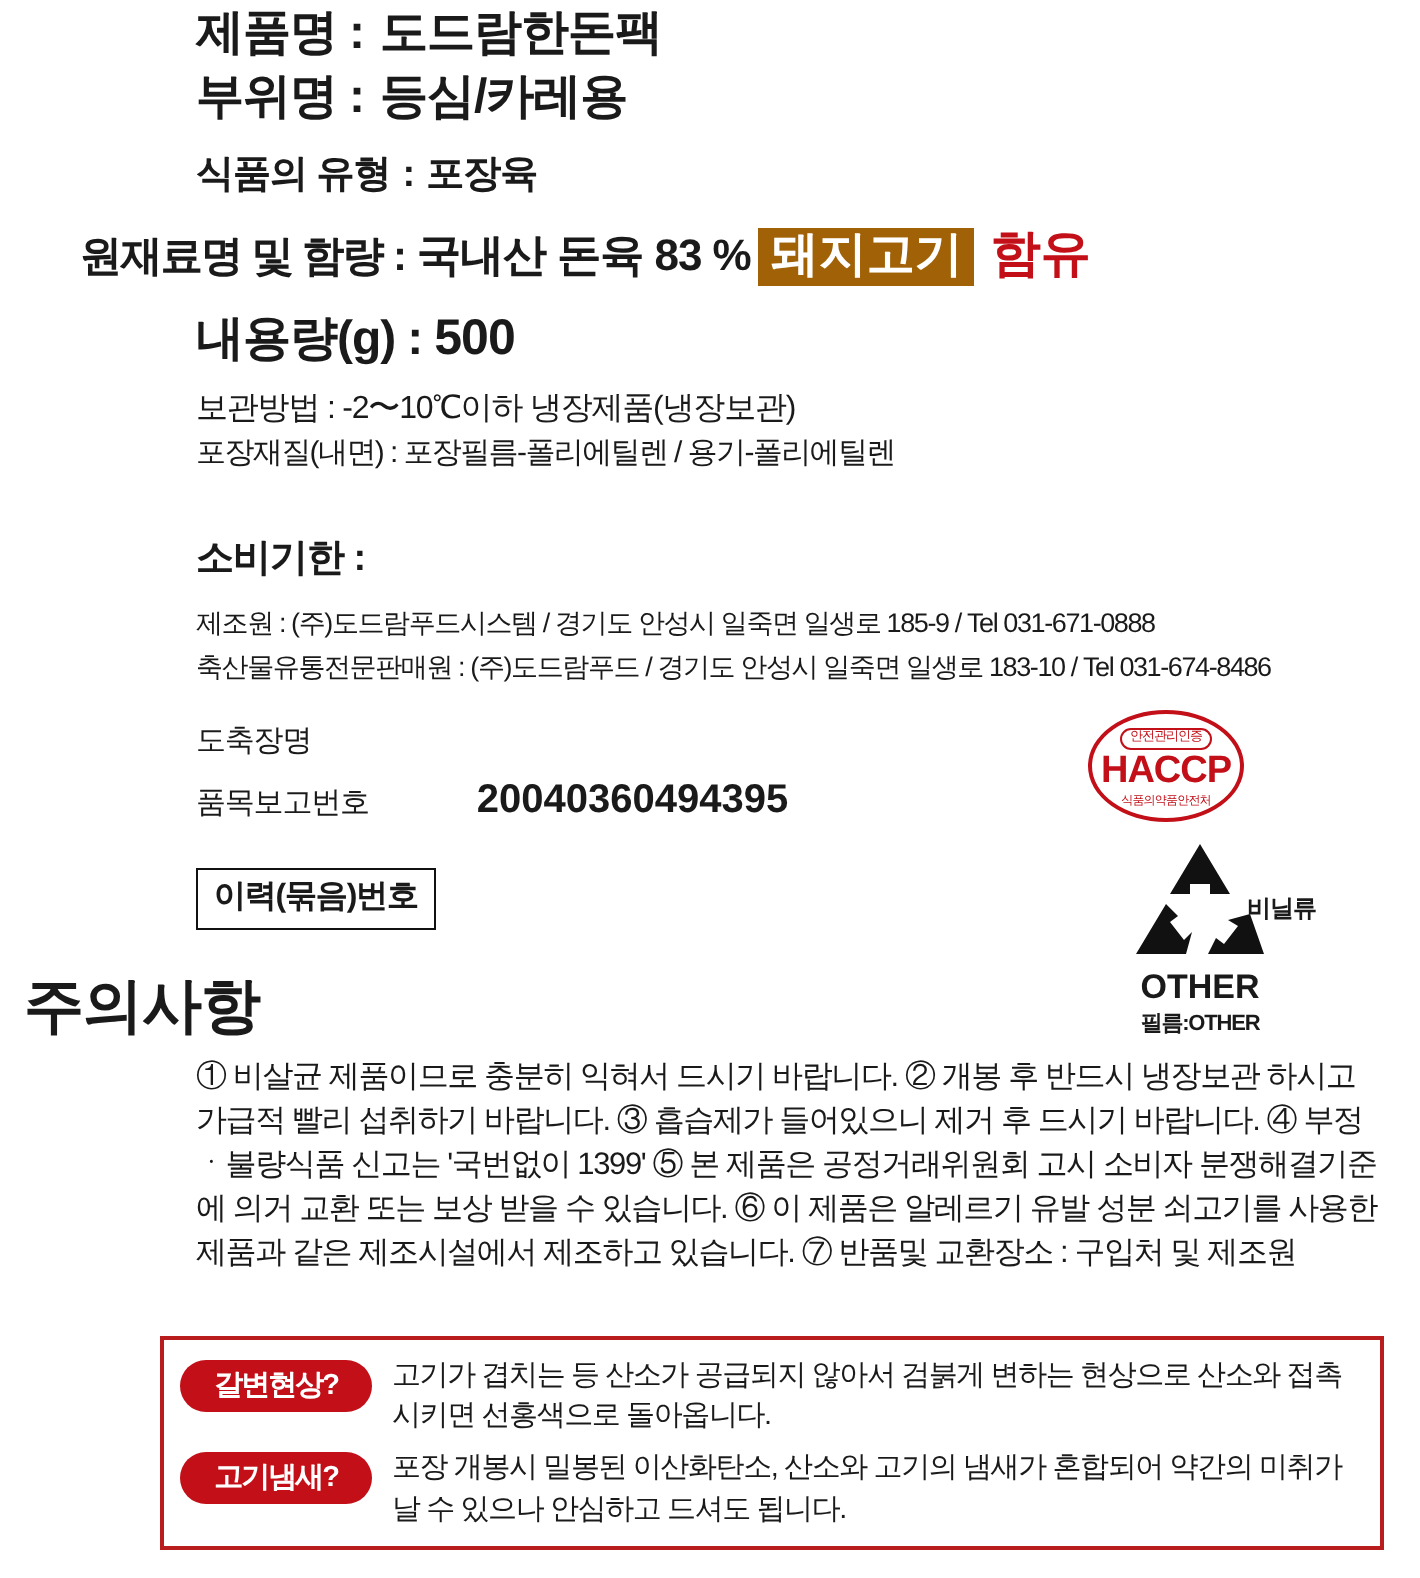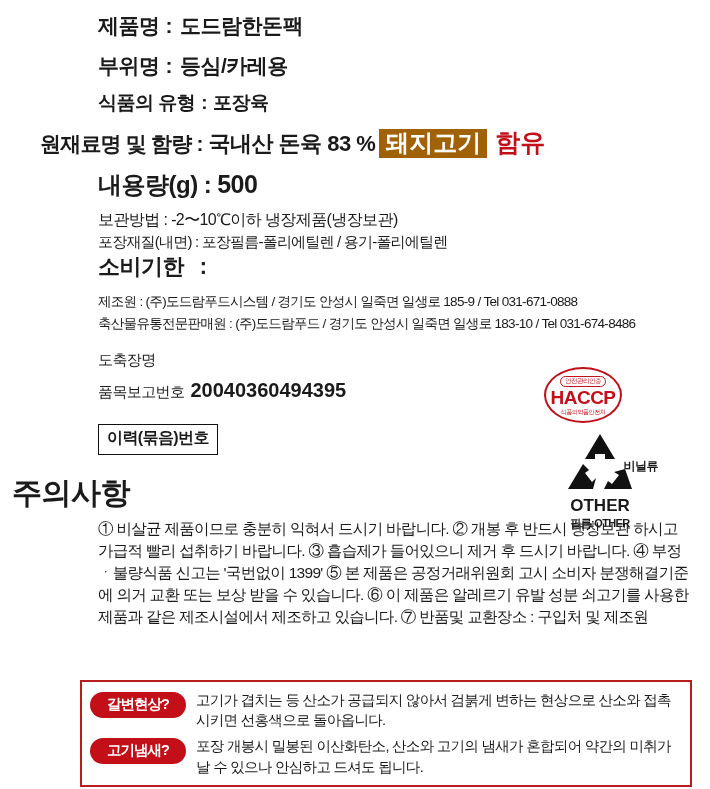--- a/index.html
+++ b/index.html
@@ -26,24 +26,23 @@
     display: flex;
     align-items: baseline;
   }
   .pad {
     padding-left: 98px;
     padding-right: 18px;
   }
 
   
   .line-big {
-    font-size: 21px;
-    font-weight: bold;
-    letter-spacing: -0.5px;
-    margin-top: 12px;
+    font-size: 24px;
+    font-weight: bold;
+    letter-spacing: -0.5px;
   }
   .line-big .k { display: inline-block; }
   .line-big .colon { margin: 0 8px 0 6px; }
   .line-big .v { font-weight: bold; }
 
   .line-mid {
     font-size: 19px;
     font-weight: bold;
     letter-spacing: -0.5px;
     margin-top: 10px;
@@ -66,25 +65,24 @@
     font-weight: 500;
   }
   .line-small2 {
     font-size: 15px;
     letter-spacing: -0.8px;
     margin-top: 2px;
     font-weight: 500;
   }
 
   .line-expiry {
-    font-size: 22px;
-    font-weight: bold;
-    letter-spacing: -0.5px;
-    margin-top: 0;
-    font-family: Liberation Mono, monospace;
+    font-size: 19px;
+    font-weight: bold;
+    letter-spacing: -0.5px;
+    margin-top: 30px;
   }
 
   .maker-line {
     font-size: 13.5px;
     letter-spacing: -0.7px;
     margin-top: 11px;
     font-weight: 500;
   }
   .maker-line2 {
     font-size: 13.5px;
@@ -97,20 +95,21 @@
     font-size: 15px;
     letter-spacing: -0.6px;
     margin-top: 18px;
     font-weight: 500;
   }
   .itemno {
     font-size: 15px;
     letter-spacing: -0.6px;
     margin-top: 9px;
     font-weight: 500;
+    gap: 48px;
   }
   .itemno .num {
     font-size: 20px;
     font-weight: bold;
     margin-left: 6px;
     letter-spacing: 0px;
   }
 
   
   .chip-red {

